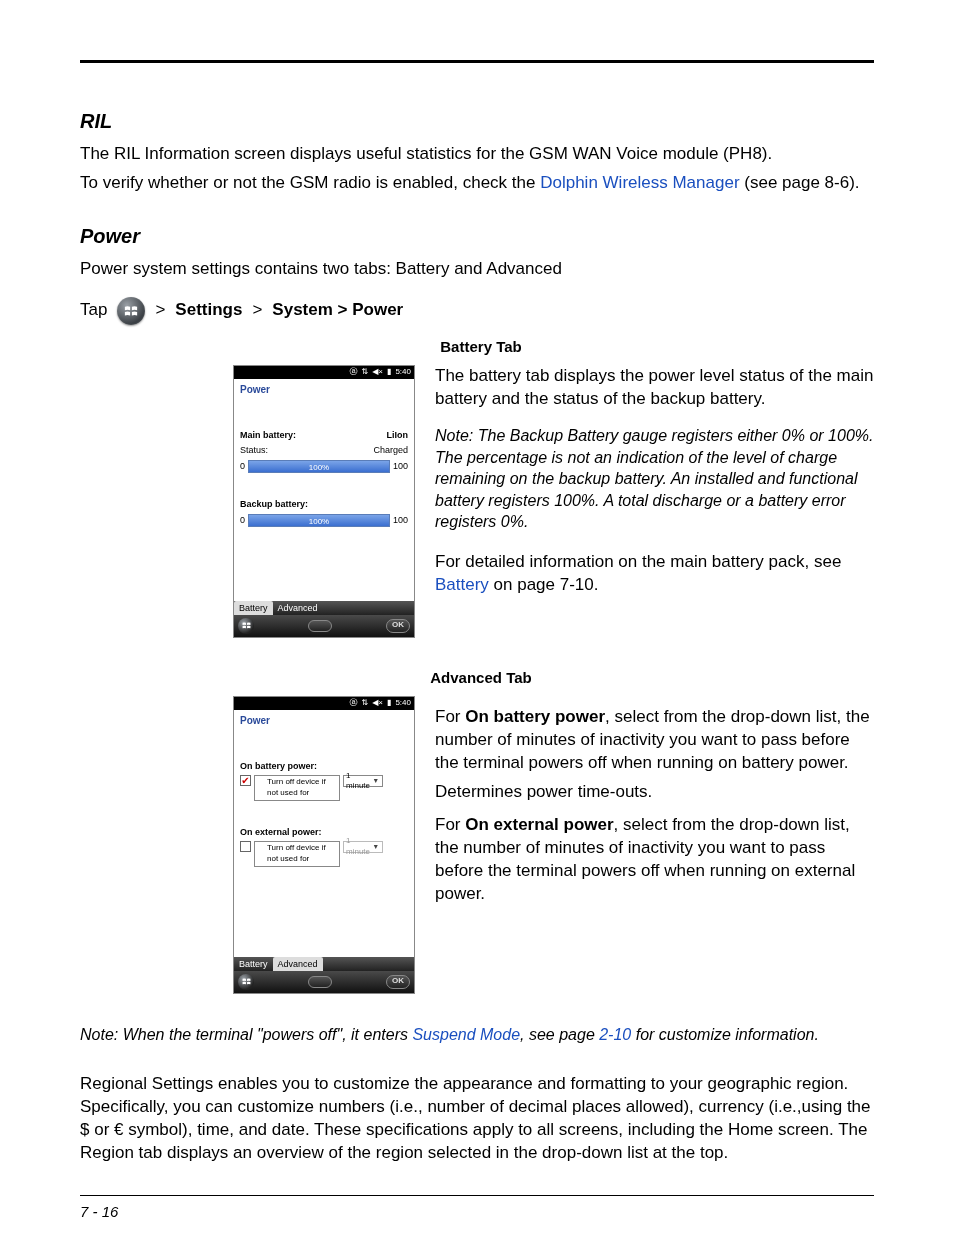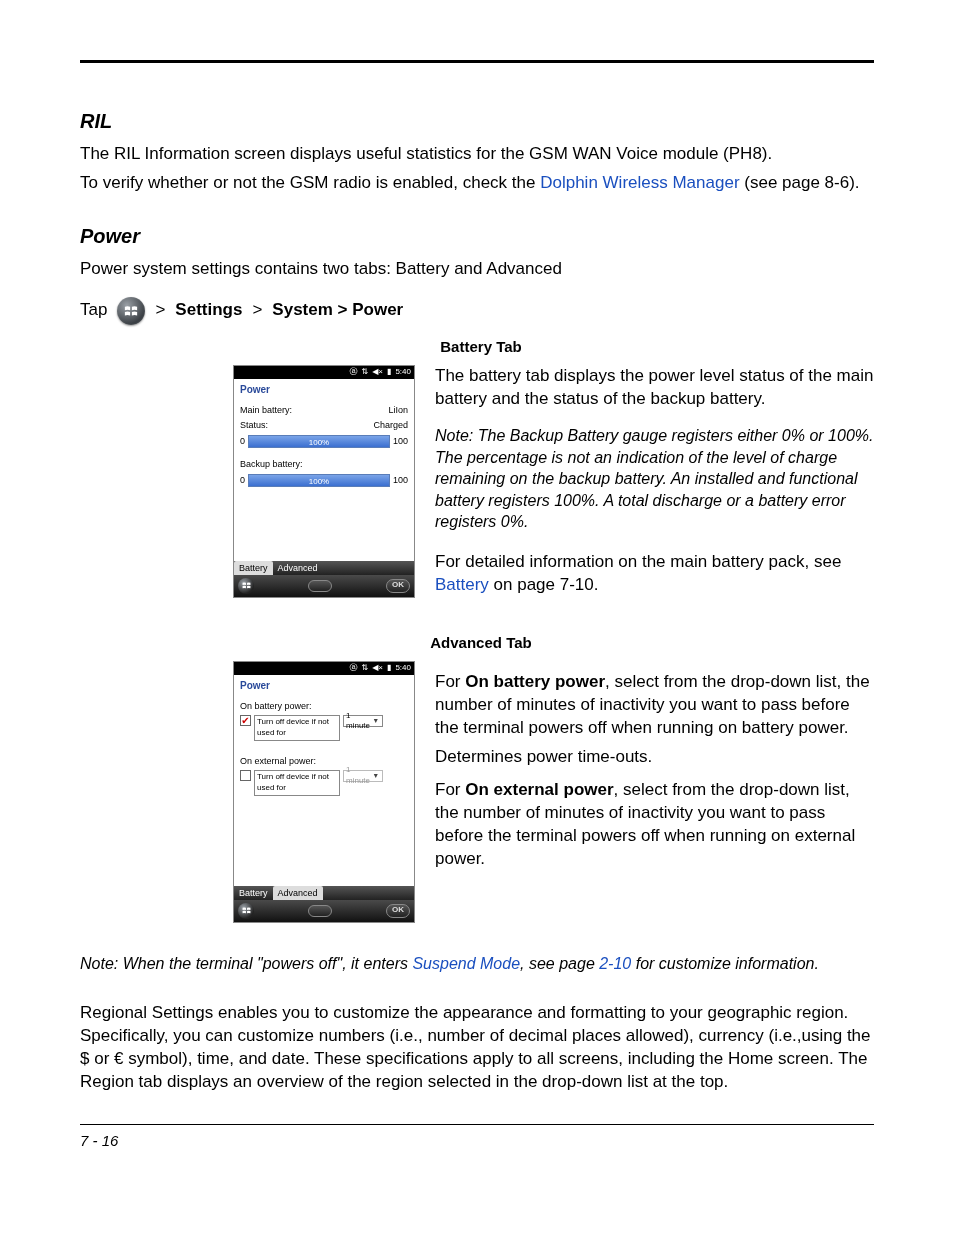--- a/index.html
+++ b/index.html
@@ -71,21 +71,21 @@
     color: #2a4a9a;
     font-weight: bold;
     padding: 4px 6px;
     font-size:10px;
   }
   .device-body {
     padding: 4px 6px;
     font-size: 9px;
     flex:1;
   }
-  .dev-label { font-weight: normal; }
+  .dev-label { font-weight: bold; margin-top: 25px; }
   .dev-row { display:flex; justify-content:space-between; margin-bottom:2px;}
   .progress {
     display:flex; align-items:center; gap:3px; margin:4px 0 10px 0;
   }
   .progress .bar { flex:1; height:13px; border:1px solid #5a7db8; background: linear-gradient(#7aa4e8,#3b6fd0); color:#fff; text-align:center; font-size:8px; line-height:13px; }
   .progress .end { font-size:9px; }
   .tabs {
     display:flex; font-size:9px; background:linear-gradient(#555,#222); height:14px;
   }
   .tabs .tab { padding:1px 5px; color:#fff; }
@@ -106,21 +106,21 @@
     color:#ddd; font-size:8px; font-weight:bold;
     background:linear-gradient(#555,#222);
     height:14px; display:flex;align-items:center;
   }
   .device-bottom .btn-kbd {
     width:24px;height:12px;border-radius:6px;border:1px solid #888;
     background:linear-gradient(#555,#222);
   }
   .chk-row { display:flex; align-items:flex-start; gap:3px; margin:3px 0 14px 0;}
   .chk { width:11px;height:11px;border:1px solid #666;flex:none;display:flex;align-items:center;justify-content:center;color:#c00;font-size:10px;line-height:1;}
-  .chk-label { border:1px solid #888; padding:1px 2px; font-size:8px; width:86px;}
+  .chk-label { border:1px solid #888; padding:1px 12px; font-size:8px; width:86px;}
   .select { border:1px solid #888; padding:0 2px; font-size:8px; width:40px; display:flex; align-items:center; height:12px;}
   .select.disabled { color:#999; border-color:#bbb;}
   .select .arr { width:10px; text-align:center; color:#444;}
   .note { font-style: italic; font-size: 16px; }
   .note-label { font-style: italic; }
   .footer {
     border-top: 1px solid #000;
     margin-top: 30px;
     padding-top: 6px;
     font-style: italic;

